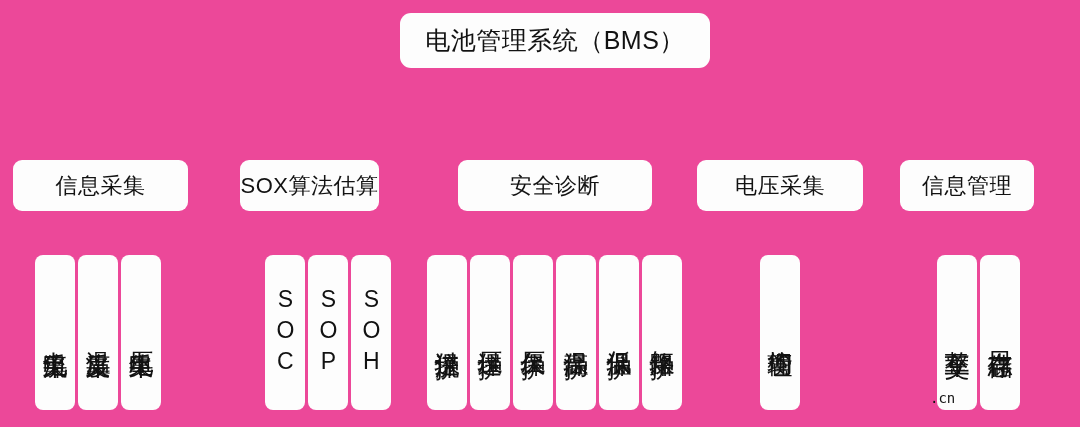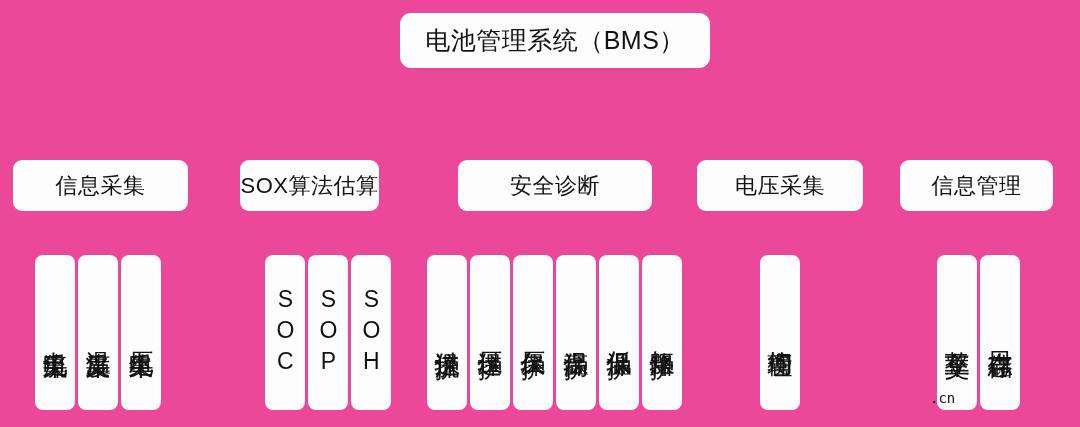--- a/index.html
+++ b/index.html
@@ -59,21 +59,21 @@
     top: 0;
     height: 51px;
     border-radius: 9px;
     font-size: 22px;
     letter-spacing: 0.5px;
   }
   .cat-0 { left: 13px;  width: 175px; }
   .cat-1 { left: 240px; width: 139px; }
   .cat-2 { left: 458px; width: 194px; }
   .cat-3 { left: 697px; width: 166px; }
-  .cat-4 { left: 900px; width: 153px; }
+  .cat-4 { left: 900px; width: 134px; }
 
   
   .leaf-row {
     position: absolute;
     left: 0;
     top: 255px;
     width: 1080px;
     height: 155px;
   }
   .leaf-group {

